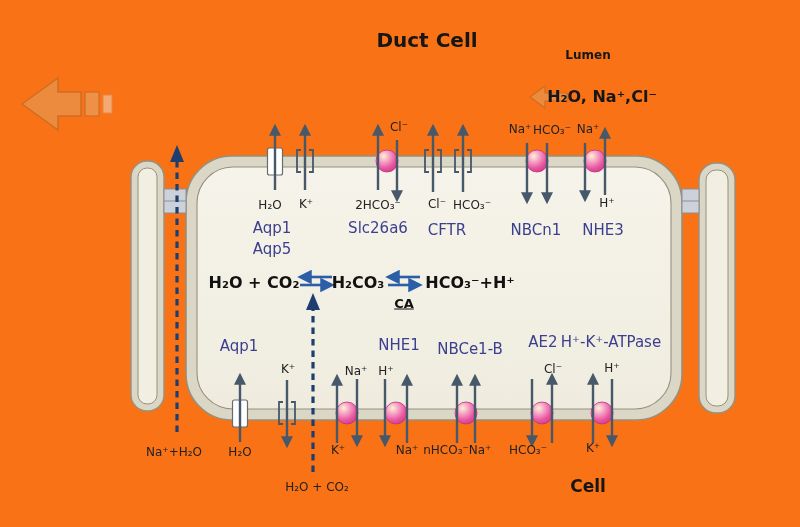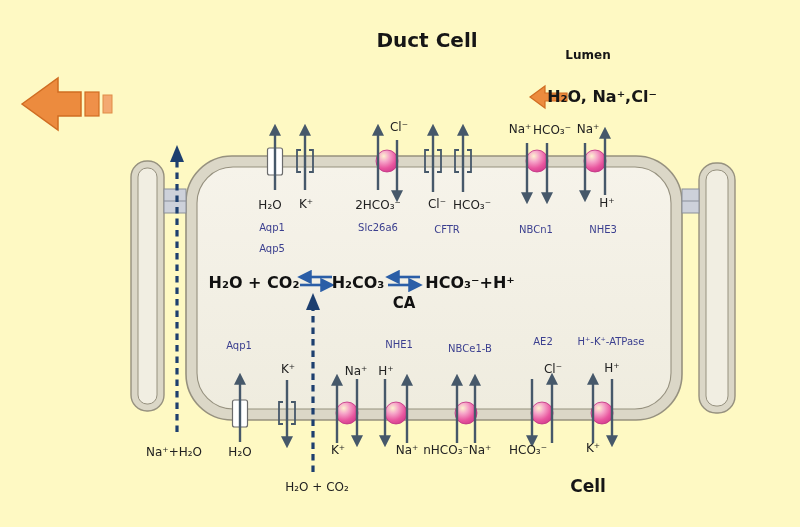--- a/index.html
+++ b/index.html
@@ -1,24 +1,24 @@
 <!DOCTYPE html>
 <html><head>
 <meta charset="utf-8">
 <style>
   html,body{margin:0;padding:0;background:#ffffff;}
-  #canvas{position:relative;width:800px;height:527px;background:#fef9c3;overflow:hidden;
+  #canvas{position:relative;width:800px;height:527px;background:#f97316;overflow:hidden;
           font-family:"DejaVu Sans","Liberation Sans",sans-serif;}
   #gfx{position:absolute;left:0;top:0;}
   .lbl{position:absolute;transform:translate(-50%,-50%);white-space:nowrap;
        color:#1d1d1d;font-size:13px;line-height:1;}
   .ion{font-size:12px;color:#222;}
-  .gene{font-size:10px;color:#3b3f8f;}
+  .gene{font-size:15px;color:#3b3f8f;}
   .eq{font-weight:bold;font-size:16px;color:#111;}
-  .enzyme{font-weight:bold;font-size:15px;color:#111;}
+  .enzyme{font-weight:bold;font-size:13px;color:#111;text-decoration:underline;}
   .region{font-weight:bold;font-size:12px;color:#161616;}
   .title{font-weight:bold;font-size:20px;color:#161616;}
   .flow{font-weight:bold;font-size:15.5px;color:#161616;}
   .flow-sm{font-weight:bold;font-size:16px;color:#161616;}
 </style>
 </head>
 <body>
 
 <div id="canvas">
 

